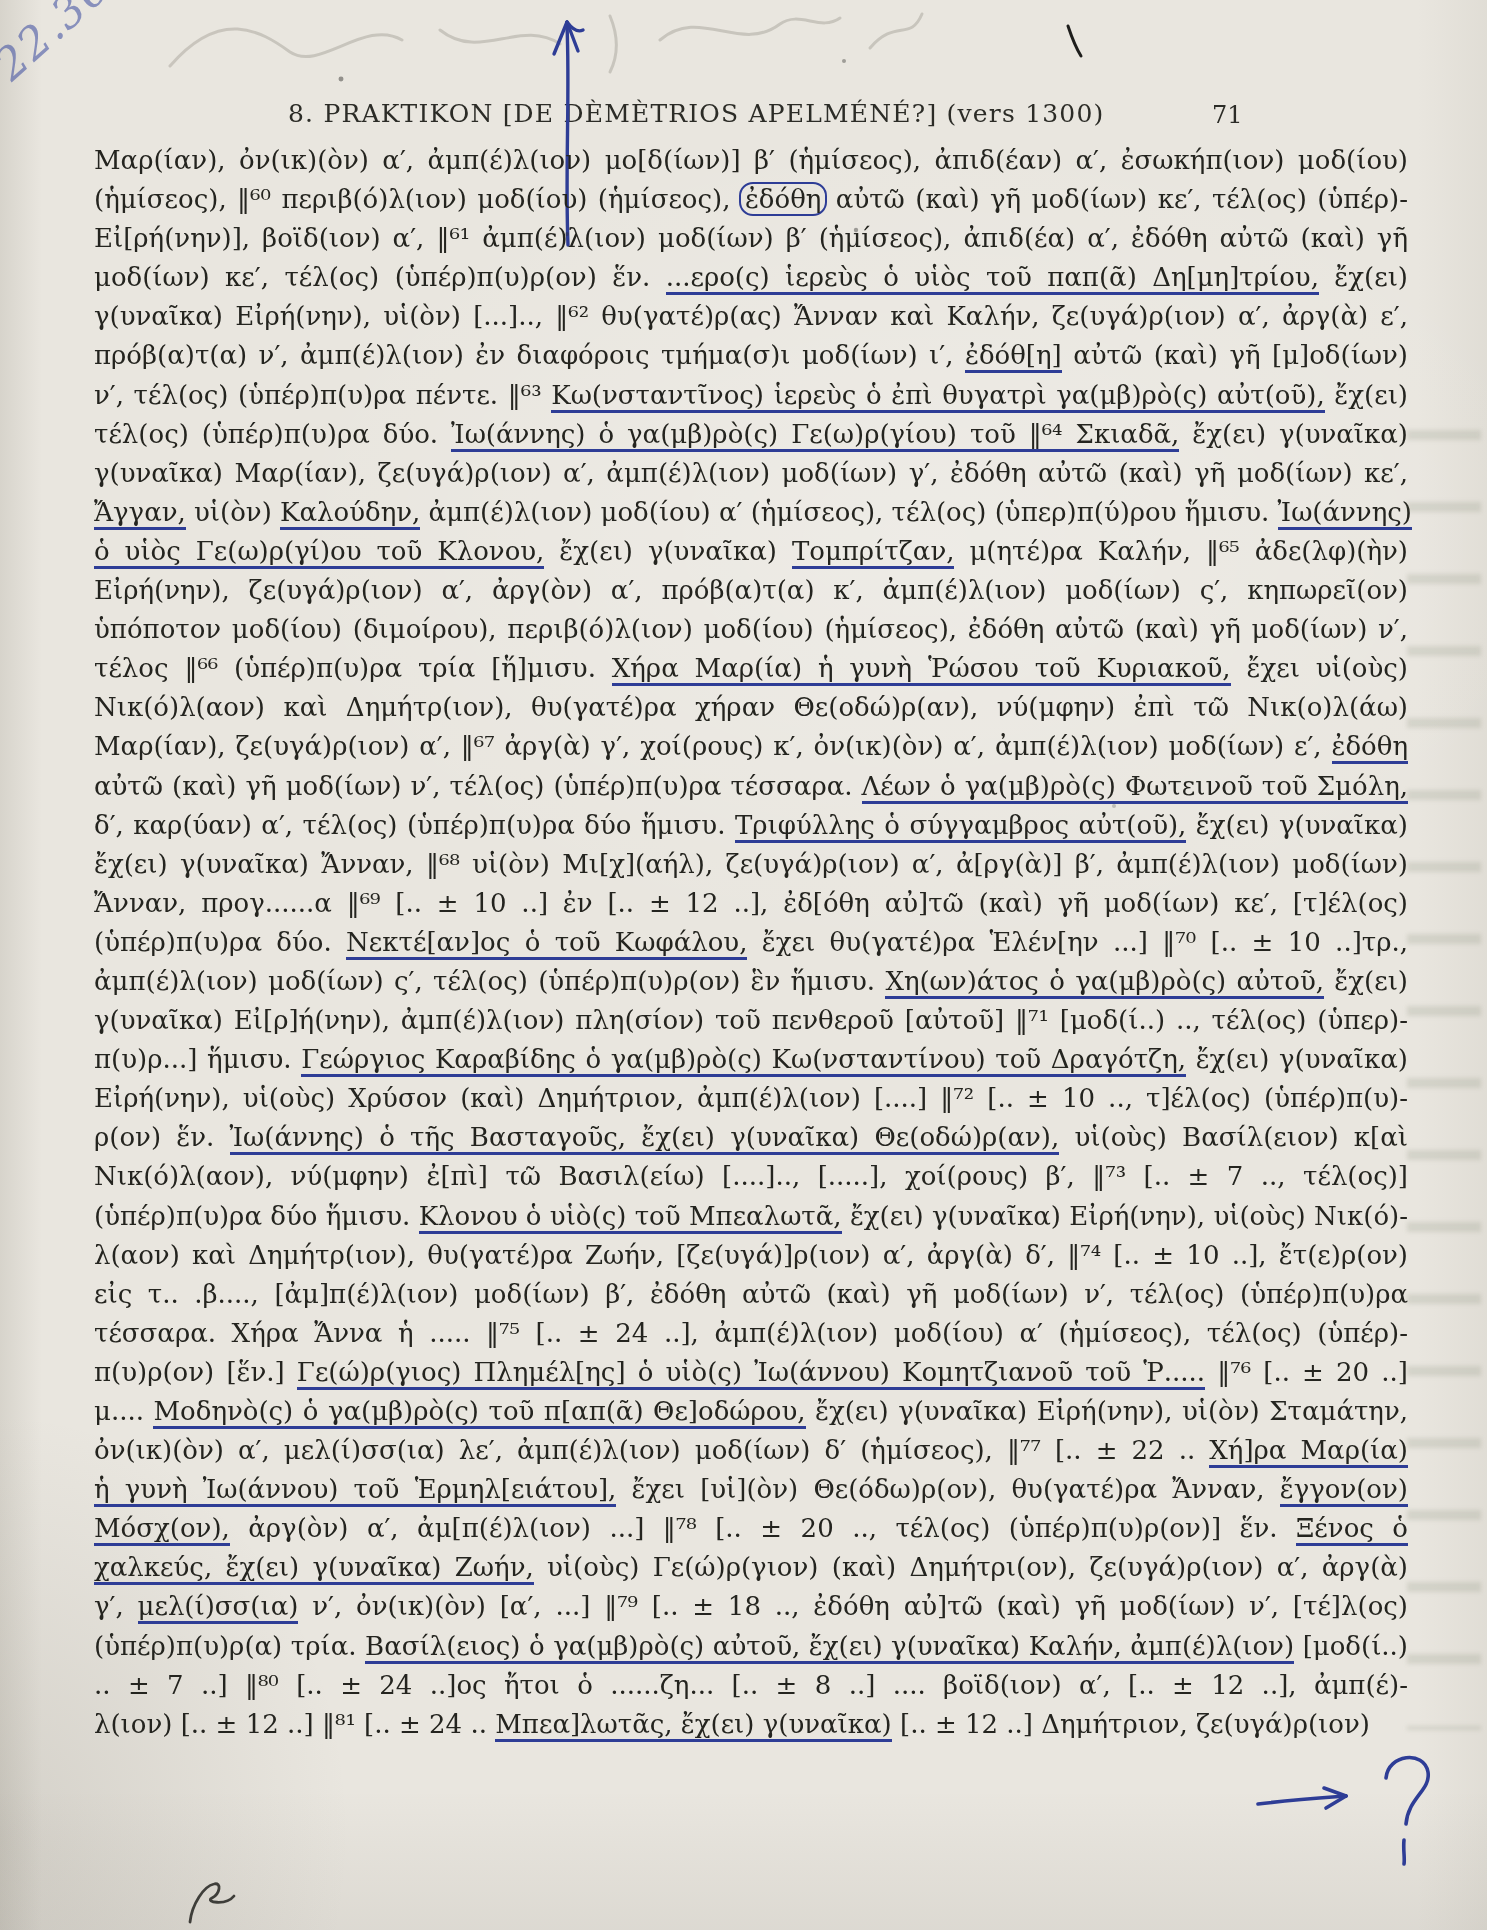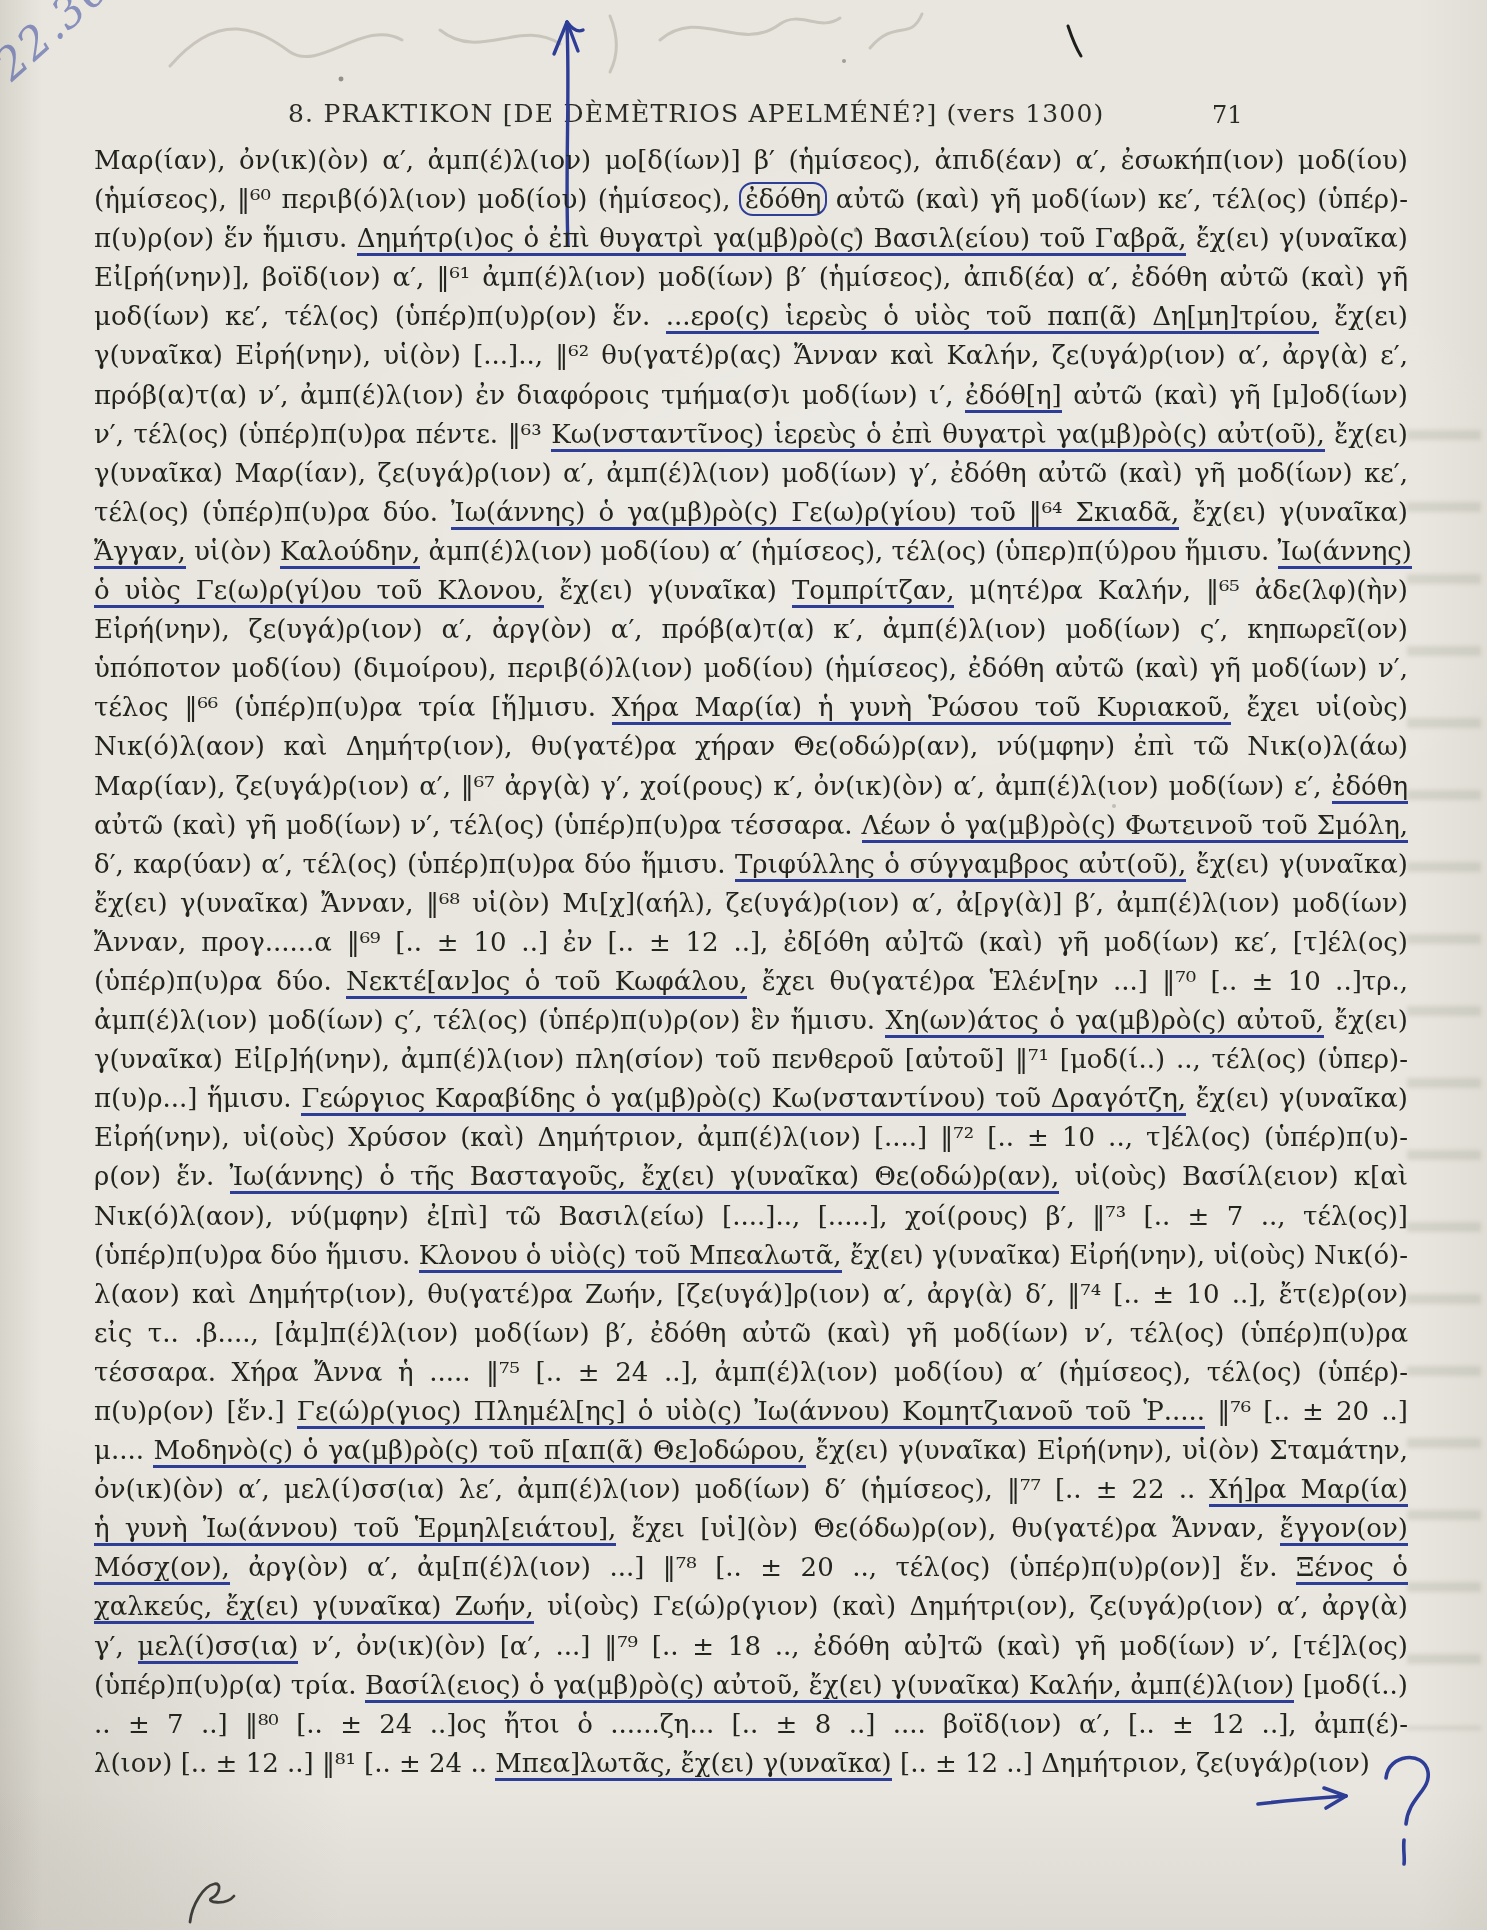--- a/index.html
+++ b/index.html
@@ -82,28 +82,27 @@
   </g>
 </svg>
 
 <svg style="left:1062px;top:22px;width:26px;height:40px" viewBox="0 0 26 40">
   <path d="M6,4 C10,16 14,26 19,34" fill="none" stroke="#1e1e1c" stroke-width="3" stroke-linecap="round"></path>
 </svg>
 
 <div class="text-block">
     <div class="line">Μαρ(ίαν), ὀν(ικ)(ὸν) α′, ἀμπ(έ)λ(ιον) μο[δ(ίων)] β′ (ἡμίσεος), ἀπιδ(έαν) α′, ἐσωκήπ(ιον) μοδ(ίου)</div>
     <div class="line">(ἡμίσεος), ‖⁶⁰ περιβ(ό)λ(ιον) μοδ(ίου) (ἡμίσεος), <span class="circ">ἐδόθη</span> αὐτῶ (καὶ) γῆ μοδ(ίων) κε′, τέλ(ος) (ὑπέρ)-</div>
-    <div class="line">π(υ)ρ(ον) ἕν ἥμισυ. <span class="ul">Δημήτρ(ι)ος ὁ ἐπὶ θυγατρὶ γα(μβ)ρὸ(ς) Βασιλ(είου) τοῦ Γαβρᾶ,</span> ἔχ(ει) γ(υναῖκα)</div>
     <div class="line">Εἰ[ρή(νην)], βοϊδ(ιον) α′, ‖⁶¹ ἀμπ(έ)λ(ιον) μοδ(ίων) β′ (ἡμίσεος), ἀπιδ(έα) α′, ἐδόθη αὐτῶ (καὶ) γῆ</div>
     <div class="line">μοδ(ίων) κε′, τέλ(ος) (ὑπέρ)π(υ)ρ(ον) ἕν. <span class="ul">...ερο(ς) ἱερεὺς ὁ υἱὸς τοῦ παπ(ᾶ) Δη[μη]τρίου,</span> ἔχ(ει)</div>
     <div class="line">γ(υναῖκα) Εἰρή(νην), υἱ(ὸν) [...].., ‖⁶² θυ(γατέ)ρ(ας) Ἄνναν καὶ Καλήν, ζε(υγά)ρ(ιον) α′, ἀργ(ὰ) ε′,</div>
     <div class="line">πρόβ(α)τ(α) ν′, ἀμπ(έ)λ(ιον) ἐν διαφόροις τμήμα(σ)ι μοδ(ίων) ι′, <span class="ul">ἐδόθ[η]</span> αὐτῶ (καὶ) γῆ [μ]οδ(ίων)</div>
     <div class="line">ν′, τέλ(ος) (ὑπέρ)π(υ)ρα πέντε. ‖⁶³ <span class="ul">Κω(νσταντῖνος) ἱερεὺς ὁ ἐπὶ θυγατρὶ γα(μβ)ρὸ(ς) αὐτ(οῦ),</span> ἔχ(ει)</div>
+    <div class="line">τέλ(ος) (ὑπέρ)π(υ)ρα δύο. <span class="ul">Ἰω(άννης) ὁ γα(μβ)ρὸ(ς) Γε(ω)ρ(γίου) τοῦ ‖⁶⁴ Σκιαδᾶ,</span> ἔχ(ει) γ(υναῖκα)</div>
     <div class="line">γ(υναῖκα) Μαρ(ίαν), ζε(υγά)ρ(ιον) α′, ἀμπ(έ)λ(ιον) μοδ(ίων) γ′, ἐδόθη αὐτῶ (καὶ) γῆ μοδ(ίων) κε′,</div>
-    <div class="line">τέλ(ος) (ὑπέρ)π(υ)ρα δύο. <span class="ul">Ἰω(άννης) ὁ γα(μβ)ρὸ(ς) Γε(ω)ρ(γίου) τοῦ ‖⁶⁴ Σκιαδᾶ,</span> ἔχ(ει) γ(υναῖκα)</div>
     <div class="line"><span class="ul">Ἄγγαν,</span> υἱ(ὸν) <span class="ul">Καλούδην,</span> ἀμπ(έ)λ(ιον) μοδ(ίου) α′ (ἡμίσεος), τέλ(ος) (ὑπερ)π(ύ)ρου ἥμισυ. <span class="ul">Ἰω(άννης)</span></div>
     <div class="line"><span class="ul">ὁ υἱὸς Γε(ω)ρ(γί)ου τοῦ Κλονου,</span> ἔχ(ει) γ(υναῖκα) <span class="ul">Τομπρίτζαν,</span> μ(ητέ)ρα Καλήν, ‖⁶⁵ ἀδε(λφ)(ὴν)</div>
     <div class="line">Εἰρή(νην), ζε(υγά)ρ(ιον) α′, ἀργ(ὸν) α′, πρόβ(α)τ(α) κ′, ἀμπ(έ)λ(ιον) μοδ(ίων) ς′, κηπωρεῖ(ον)</div>
     <div class="line">ὑπόποτον μοδ(ίου) (διμοίρου), περιβ(ό)λ(ιον) μοδ(ίου) (ἡμίσεος), ἐδόθη αὐτῶ (καὶ) γῆ μοδ(ίων) ν′,</div>
     <div class="line">τέλος ‖⁶⁶ (ὑπέρ)π(υ)ρα τρία [ἥ]μισυ. <span class="ul">Χήρα Μαρ(ία) ἡ γυνὴ Ῥώσου τοῦ Κυριακοῦ,</span> ἔχει υἱ(οὺς)</div>
     <div class="line">Νικ(ό)λ(αον) καὶ Δημήτρ(ιον), θυ(γατέ)ρα χήραν Θε(οδώ)ρ(αν), νύ(μφην) ἐπὶ τῶ Νικ(ο)λ(άω)</div>
     <div class="line">Μαρ(ίαν), ζε(υγά)ρ(ιον) α′, ‖⁶⁷ ἀργ(ὰ) γ′, χοί(ρους) κ′, ὀν(ικ)(ὸν) α′, ἀμπ(έ)λ(ιον) μοδ(ίων) ε′, <span class="ul">ἐδόθη</span></div>
     <div class="line">αὐτῶ (καὶ) γῆ μοδ(ίων) ν′, τέλ(ος) (ὑπέρ)π(υ)ρα τέσσαρα. <span class="ul">Λέων ὁ γα(μβ)ρὸ(ς) Φωτεινοῦ τοῦ Σμόλη,</span></div>
     <div class="line">δ′, καρ(ύαν) α′, τέλ(ος) (ὑπέρ)π(υ)ρα δύο ἥμισυ. <span class="ul">Τριφύλλης ὁ σύγγαμβρος αὐτ(οῦ),</span> ἔχ(ει) γ(υναῖκα)</div>
     <div class="line">ἔχ(ει) γ(υναῖκα) Ἄνναν, ‖⁶⁸ υἱ(ὸν) Μι[χ](αήλ), ζε(υγά)ρ(ιον) α′, ἀ[ργ(ὰ)] β′, ἀμπ(έ)λ(ιον) μοδ(ίων)</div>

